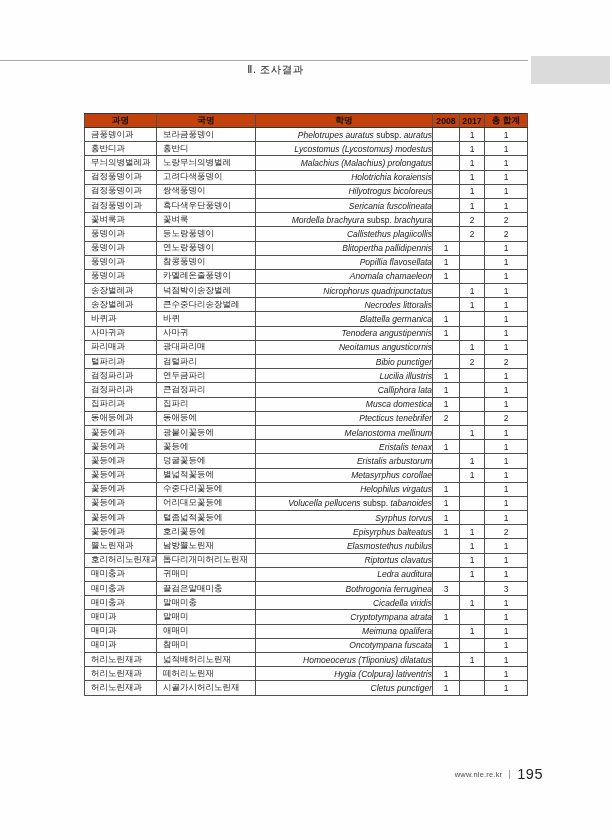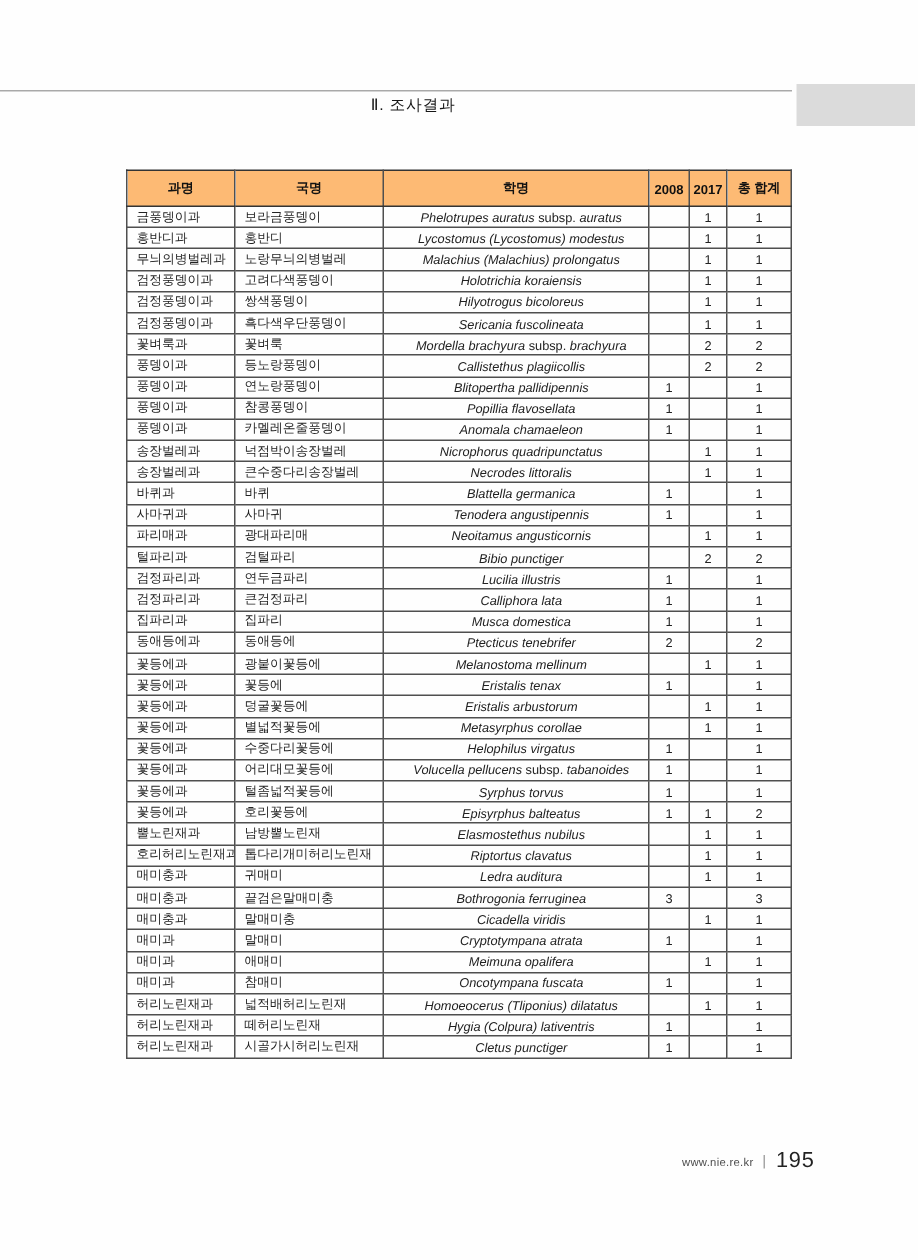--- a/index.html
+++ b/index.html
@@ -24,27 +24,27 @@
     position:absolute; left:84px; top:113px;
     border-collapse:collapse; table-layout:fixed; width:443px;
     font-size:8.5px;
   }
   table.species th, table.species td {
     border:1px solid #4f4f4f;
     overflow:hidden; white-space:nowrap;
     vertical-align:middle;
   }
   table.species thead th {
-    background:#fdba74; font-weight:bold; height:24px;
+    background:#c2410c; font-weight:bold; height:14px;
     text-align:center; font-size:8.7px; color:#111;
     border-top:1px solid #333; border-bottom:1px solid #333;
   }
   table.species tbody td { height:14.19px; color:#222; }
   td.c-family, td.c-korean { text-align:left; padding-left:6px; }
-  td.c-sci { text-align:center; padding-left:7px; font-style:italic; }
+  td.c-sci { text-align:right; padding-left:7px; font-style:italic; }
   td.c-sci .upright { font-style:normal; }
   td.c-num { text-align:center; }
 
   
   .footer { position:absolute; top:766px; right:69px; display:flex; align-items:center; gap:7px; }
   .footer .site { font-size:7.5px; color:#4d4d4d; letter-spacing:0.2px; }
   .footer .sep  { width:1px; height:9px; background:#a5a5a5; }
   .footer .pnum { font-size:14.5px; color:#222; letter-spacing:0.5px; }
 </style>
 </head>

